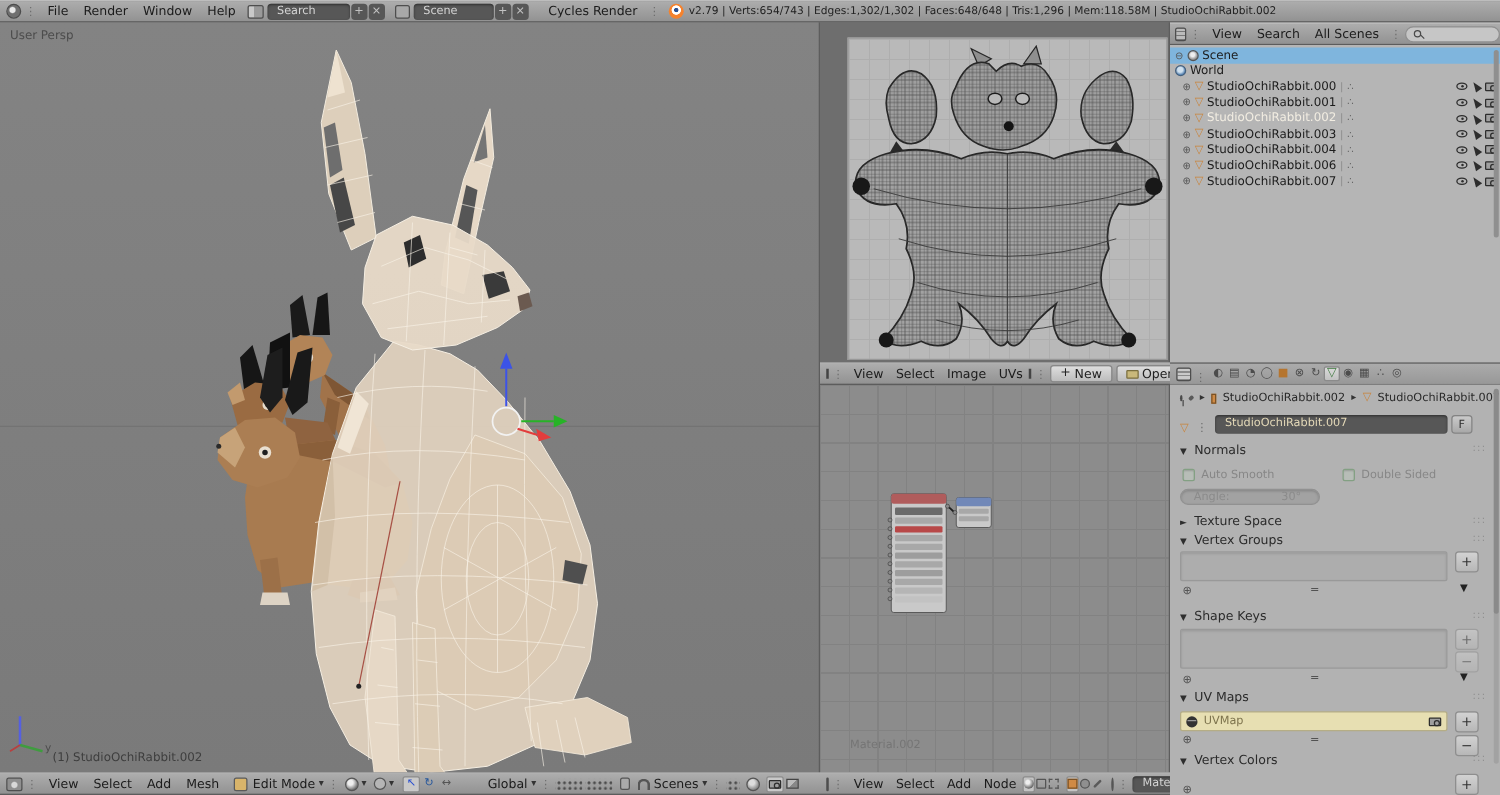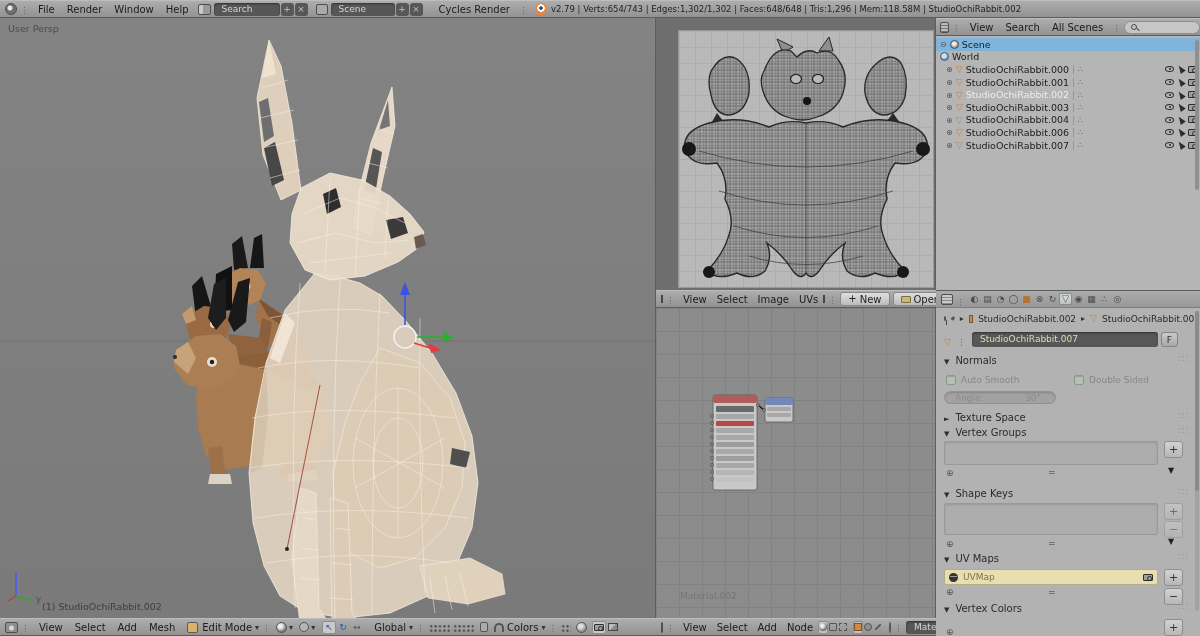--- a/index.html
+++ b/index.html
@@ -221,28 +221,28 @@
     <span class="menu" style="padding:0 3px 0 4px">Edit Mode</span>
     <span class="glyph g-down"></span>
     <span class="sep"></span>
     <span class="glyph" style="width:11px;height:11px;border-radius:50%;background:radial-gradient(circle at 38% 35%,#eee 0 2px,#777 70%);border:1px solid #555;margin:0 2px"></span>
     <span class="glyph g-down"></span>
     <span class="glyph" style="width:10px;height:10px;border:1px solid #555;border-radius:50%;margin:0 2px 0 6px;background:#b5b5b5"></span>
     <span class="glyph g-down"></span>
     <span class="ibtn" style="background:#c9c9c9;border:1px solid #8c8c8c;margin-left:7px;color:#2a4fd0">↖</span>
     <span class="ibtn" style="border:1px solid transparent;color:#28589c">↻</span>
     <span class="ibtn" style="border:1px solid transparent;color:#555">↔</span>
-    <span class="menu" style="margin-left:4px;padding-right:3px">Global</span>
+    <span class="menu" style="margin-left:20px;padding-right:3px">Global</span>
     <span class="glyph g-down"></span>
     <span class="sep"></span>
     <span class="layerdots"></span>
     <span class="layerdots" style="margin-left:2px"></span>
     <span class="glyph" style="width:8px;height:10px;border:1px solid #555;border-radius:2px;margin-left:6px;background:#aaa"></span>
     <span class="glyph" style="width:10px;height:9px;border:2px solid #555;border-bottom:none;border-radius:5px 5px 0 0;margin-left:6px"></span>
-    <span class="menu" style="padding:0 3px">Colors</span>
+    <span class="menu" style="padding:0 3px">Scenes</span>
     <span class="glyph g-down"></span>
     <span class="sep"></span>
     <span class="layerdots" style="width:11px;height:9px"></span>
     <span class="glyph" style="width:11px;height:11px;border-radius:50%;background:radial-gradient(circle at 40% 35%,#ddd 0 2px,#8a8a8a 70%);border:1px solid #555;margin-left:5px"></span>
     <span class="ibtn" style="background:#c9c9c9;border:1px solid #8c8c8c;margin-left:5px">
         <span class="i-cam"></span>
       </span>
     <span class="ibtn" style="border:1px solid transparent">
         <span class="i-img"></span>
       </span>

